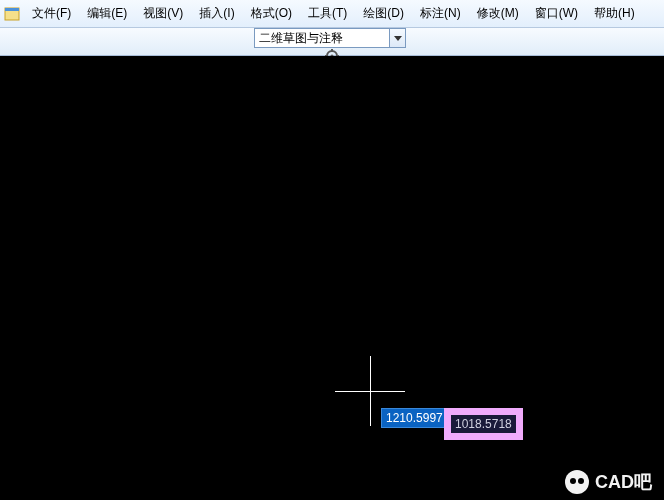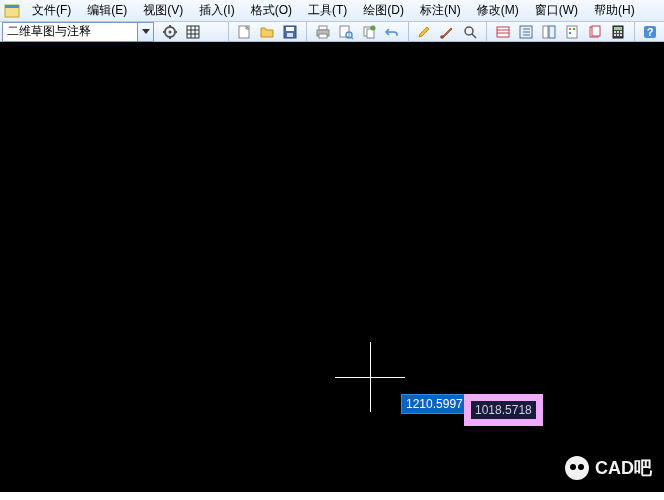--- a/index.html
+++ b/index.html
@@ -5,43 +5,44 @@
   * { margin: 0; padding: 0; box-sizing: border-box; }
   body {
     width: 664px; height: 500px;
     font-family: "Microsoft YaHei", Arial, sans-serif;
     font-size: 12px;
     background: #fff;
     overflow: hidden;
     position: relative;
   }
   .menubar {
-    height: 22px;
+    height: 28px;
     background: linear-gradient(#f5faff, #e3effc);
     border-bottom: 1px solid #b6c9e0;
     display: flex;
     align-items: center;
     padding-left: 2px;
   }
   .app-icon {
     width: 16px; height: 16px; margin: 0 4px 0 2px;
     display: flex; align-items: center; justify-content: center;
   }
   .menu-item {
     padding: 2px 8px;
     cursor: default;
     color: #000;
   }
   .toolbar {
-    height: 20px;
+    height: 28px;
     background: linear-gradient(#f7fbff, #e1edf9);
     border-bottom: 1px solid #a8bdd8;
     display: flex;
     align-items: center;
     padding: 0 2px;
+    flex-direction: column;
   }
   .dropdown {
     height: 20px;
     display: flex;
     align-items: center;
     border: 1px solid #7a9ac0;
     background: #fff;
     margin-right: 4px;
   }
   .dropdown-text {
@@ -84,21 +85,20 @@
     position: absolute;
     background: #fff;
     width: 1px; height: 70px;
     left: 370px; top: 300px;
   }
   .coord {
     position: absolute;
     font-size: 12px;
     padding: 2px 4px;
     font-family: Arial, sans-serif;
-    margin-left: 20px;
   }
   .coord-x {
     left: 381px; top: 352px;
     background: #0a63c2;
     color: #fff;
     border: 1px solid #3a88da;
   }
   .coord-y {
     left: 444px; top: 352px;
     background: #1a1a3a;

